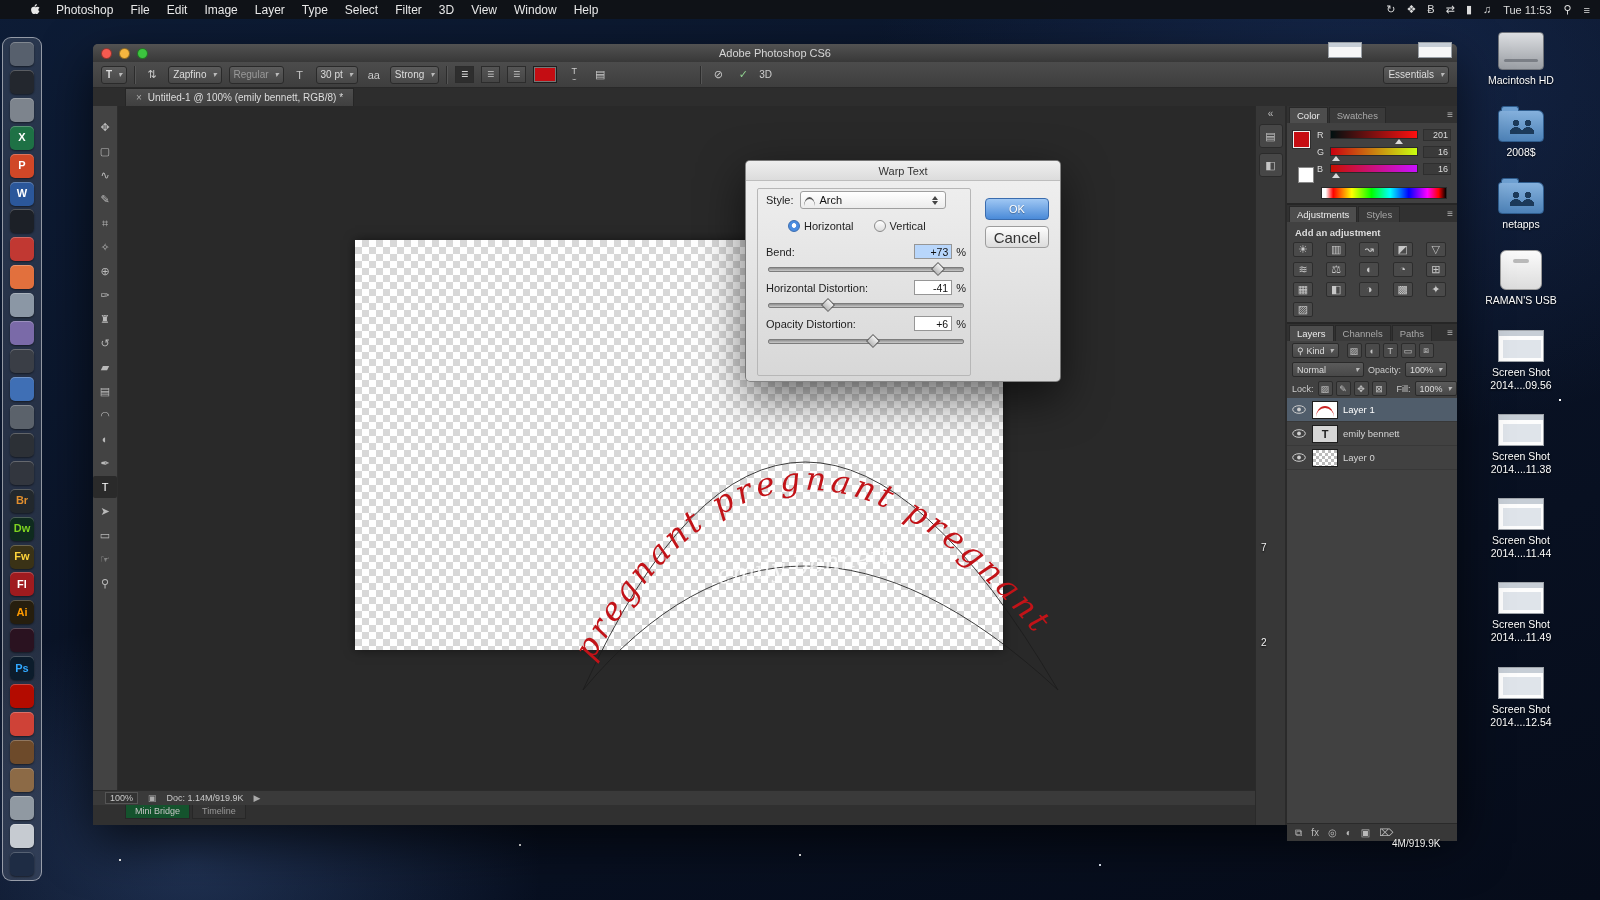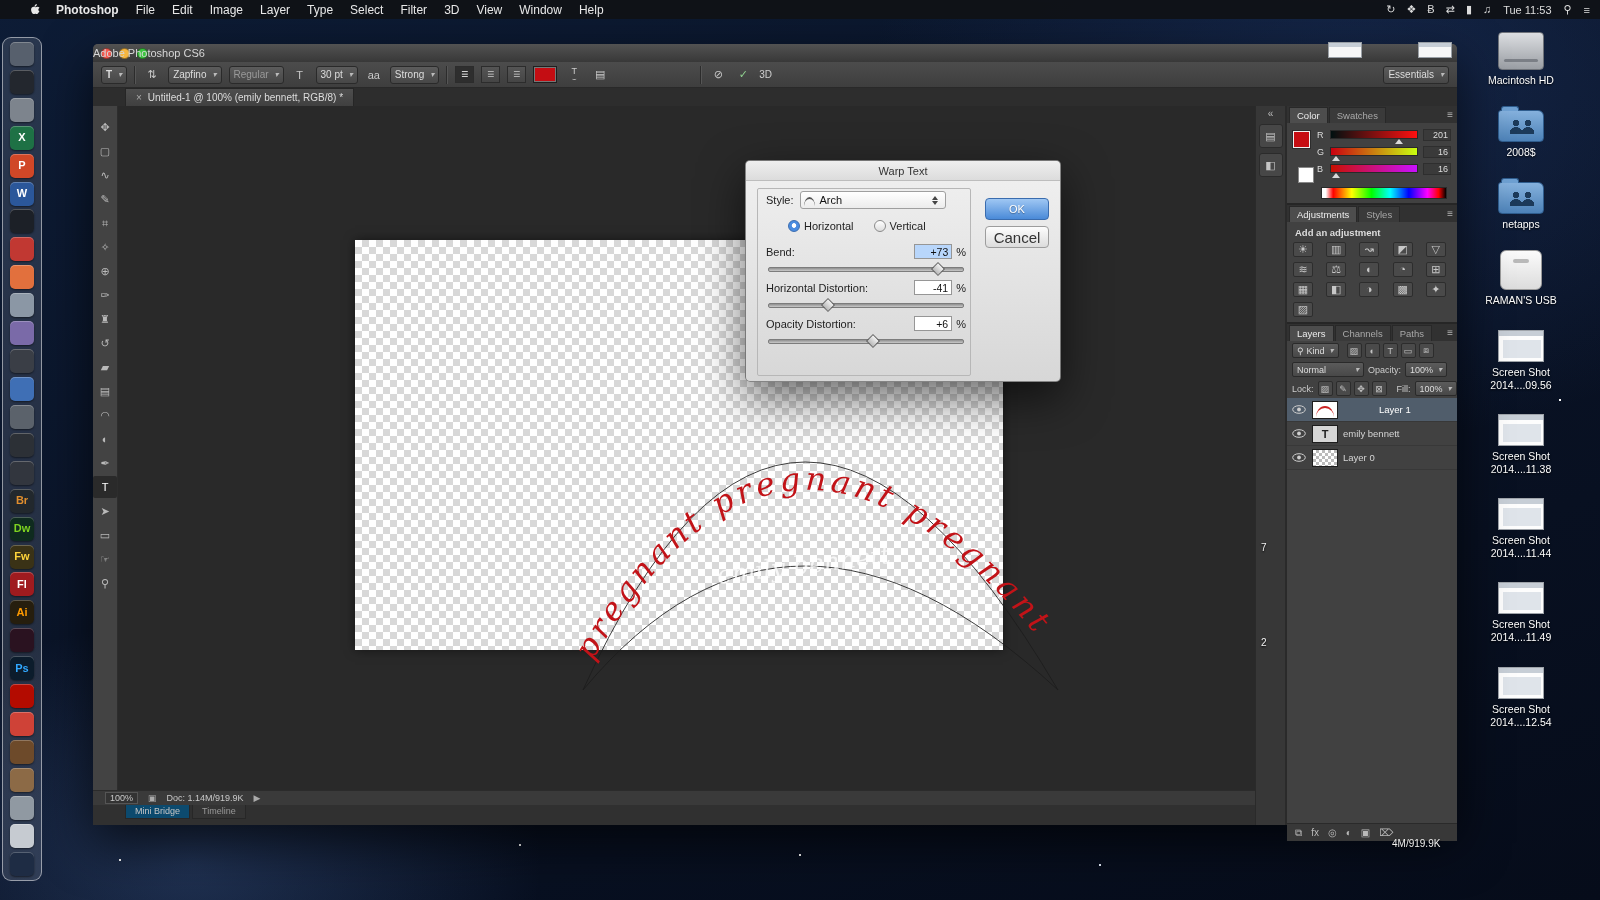--- a/index.html
+++ b/index.html
@@ -22,37 +22,37 @@
     radial-gradient(1px 1px at 1540px 650px,#d5e2ff 50%,transparent 60%),
     radial-gradient(1px 1px at 400px 30px,#fff 50%,transparent 60%),
     radial-gradient(1px 1px at 1250px 35px,#fff 50%,transparent 60%),
     radial-gradient(1.5px 1.5px at 640px 700px,#fff 50%,transparent 60%);}
   
   .menubar{position:absolute;left:0;top:0;width:1600px;height:19px;background:rgba(16,18,22,.95);z-index:60;
     display:flex;align-items:center;color:#e8e8e8;font-size:12px;padding:0 10px;box-sizing:border-box;}
   .apple{width:14px;height:15px;margin:0 14px 0 18px;flex:none;}
   .menu-items{display:flex;gap:17px;align-items:center;}
   .menu-items span{cursor:default;white-space:nowrap;}
-  .menu-items span:first-of-type{font-weight:bold;}
+  .menu-items span:first-of-type{font-weight:normal;}
   .menu-right{margin-left:auto;display:flex;align-items:center;gap:12px;font-size:11px;color:#ddd;}
   
   .dock{position:absolute;left:2px;top:37px;width:40px;height:844px;z-index:40;border:1px solid rgba(255,255,255,.5);
     border-radius:9px;background:rgba(210,220,235,.14);display:flex;flex-direction:column;align-items:center;justify-content:space-evenly;box-sizing:border-box;}
   .dock-item{width:24px;height:24px;border-radius:5px;display:flex;align-items:center;justify-content:center;
     box-shadow:0 1px 2px rgba(0,0,0,.5), inset 0 1px 0 rgba(255,255,255,.25);flex:none;}
   .dock-label{font-size:11px;font-weight:bold;line-height:1;}
   
   .ps-window{position:absolute;left:93px;top:44px;width:1364px;height:781px;z-index:10;background:#3f3f3f;
     border-radius:5px 5px 2px 2px;box-shadow:0 18px 50px rgba(0,0,0,.65);}
   .titlebar{position:absolute;left:0;top:0;width:100%;height:18px;border-radius:5px 5px 0 0;
     background:linear-gradient(#525252,#383838);border-bottom:1px solid #262626;display:flex;align-items:center;}
   .lights{display:flex;gap:7px;margin-left:8px;}
   .light{width:11px;height:11px;border-radius:50%;border:1px solid rgba(0,0,0,.4);box-sizing:border-box;}
   .light.red{background:#f55a50;} .light.yellow{background:#f6b63f;} .light.green{background:#3cc43f;}
-  .win-title{position:absolute;left:0;right:0;text-align:left;font-size:11px;color:#d6d6d6;}
+  .win-title{position:absolute;left:0;right:0;text-align:center;font-size:11px;color:#d6d6d6;}
   .optionsbar{position:absolute;left:0;top:18px;width:100%;height:26px;box-sizing:border-box;
     background:linear-gradient(#4c4c4c,#3e3e3e);border-bottom:1px solid #292929;display:flex;align-items:center;
     gap:7px;padding:0 8px;font-size:10px;color:#ccc;}
   .ob-divider{width:1px;height:18px;background:#2c2c2c;border-right:1px solid #565656;}
   .ob-select{position:relative;height:16px;background:linear-gradient(#5c5c5c,#474747);border:1px solid #2a2a2a;
     border-radius:3px;display:flex;align-items:center;gap:4px;padding:0 4px;color:#ddd;white-space:nowrap;}
   .sel-arrow{font-size:8px;color:#bbb;margin-left:2px;}
   .ob-icon{width:18px;height:16px;display:flex;align-items:center;justify-content:center;color:#c9c9c9;font-size:11px;}
   .align-btn{width:17px;height:15px;border:1px solid #2c2c2c;background:linear-gradient(#555,#454545);
     color:#ccc;font-size:8px;display:flex;align-items:center;justify-content:center;}
@@ -74,21 +74,21 @@
   .doc-rect{position:absolute;left:237px;top:134px;width:648px;height:410px;background-color:#fff;
     background-image:linear-gradient(45deg,#d8d8d8 25%,transparent 25%,transparent 75%,#d8d8d8 75%),
                      linear-gradient(45deg,#d8d8d8 25%,transparent 25%,transparent 75%,#d8d8d8 75%);
     background-size:14px 14px;background-position:0 0,7px 7px;box-shadow:0 0 10px rgba(0,0,0,.5);}
   .warp-svg{position:absolute;left:0;top:0;width:1137px;height:684px;}
   .statusbar{position:absolute;left:0;top:746px;width:1162px;height:15px;background:#3a3a3a;border-top:1px solid #2b2b2b;
     display:flex;align-items:center;gap:10px;padding-left:12px;box-sizing:border-box;font-size:9px;color:#c9c9c9;}
   .sb-zoom{border:1px solid #555;padding:0 4px;background:#333;}
   .sb-icon{font-size:9px;color:#aaa;}
   .bottomtabs{position:absolute;left:0;top:761px;width:1162px;height:20px;background:#303030;display:flex;align-items:flex-start;padding-left:32px;gap:2px;box-sizing:border-box;}
-  .btab{background:#0c4a6e;border:1px solid #272727;border-top:none;padding:1px 9px 2px;font-size:9px;color:#c5c5c5;}
+  .btab{background:#14532d;border:1px solid #272727;border-top:none;padding:1px 9px 2px;font-size:9px;color:#c5c5c5;}
   .btab:nth-of-type(2){background:#343434;color:#999;}
   
   .stripcol{position:absolute;left:1162px;top:62px;width:31px;height:719px;background:#373737;border-left:1px solid #2a2a2a;border-right:1px solid #2a2a2a;box-sizing:border-box;
     display:flex;flex-direction:column;align-items:center;padding-top:2px;gap:5px;}
   .strip-collapse{color:#bbb;font-size:10px;}
   .strip-icon{width:22px;height:22px;background:#474747;border-radius:3px;border:1px solid #2b2b2b;color:#c6c6c6;font-size:11px;display:flex;align-items:center;justify-content:center;}
   .frag{position:absolute;z-index:22;color:#f2f2f2;font-size:10px;text-shadow:0 1px 2px #000;}
   
   .panelscol{position:absolute;left:1193px;top:62px;width:171px;height:719px;background:#414141;box-sizing:border-box;border-left:1px solid #2a2a2a;}
   .panel{border-bottom:2px solid #262626;}
@@ -117,21 +117,21 @@
   .layers-body{display:flex;flex-direction:column;height:500px;}
   .lrow{display:flex;align-items:center;gap:4px;padding:2px 5px;font-size:9px;color:#ccc;}
   .mini-select{height:15px;background:linear-gradient(#5b5b5b,#484848);border:1px solid #2a2a2a;border-radius:2px;color:#ddd;
     font-size:9px;display:flex;align-items:center;gap:3px;padding:0 4px;box-sizing:border-box;white-space:nowrap;}
   .filter-icons{display:flex;gap:3px;margin-left:4px;}
   .filter-icons span,.lock-icons span{font-size:9px;color:#c3c3c3;width:13px;height:13px;display:flex;align-items:center;justify-content:center;background:#4a4a4a;border:1px solid #2c2c2c;border-radius:2px;}
   .lock-icons{display:flex;gap:3px;}
   .layer-rows{display:flex;flex-direction:column;}
   .layer-row{display:flex;align-items:center;gap:5px;height:23px;border-bottom:1px solid #383838;padding:0 4px;}
   .layer-row.selected{background:#505d6b;}
-  .layer-row.selected .layer-name{color:#fff;margin-left:36px;}
+  .layer-row.selected .layer-name{color:#fff;}
   .eye{width:16px;display:flex;justify-content:center;flex:none;}
   .thumb{width:26px;height:18px;border:1px solid #1d1d1d;background:#fff;position:relative;flex:none;box-sizing:border-box;}
   .thumb.warp::after{content:"";position:absolute;left:3px;right:3px;top:4px;height:9px;border-top:2px solid #c22;border-radius:50% 50% 0 0/100% 100% 0 0;}
   .thumb.text{background:#d6d6d6;}
   .thumb.text::after{content:"T";position:absolute;inset:0;display:flex;align-items:center;justify-content:center;color:#222;font-size:11px;font-weight:bold;}
   .thumb.checker{background-image:linear-gradient(45deg,#bbb 25%,transparent 25%,transparent 75%,#bbb 75%),linear-gradient(45deg,#bbb 25%,transparent 25%,transparent 75%,#bbb 75%);background-size:6px 6px;background-position:0 0,3px 3px;}
   .layer-name{font-size:9.5px;color:#d5d5d5;white-space:nowrap;}
   .layers-footer{margin-top:auto;height:17px;background:#383838;border-top:1px solid #2a2a2a;display:flex;align-items:center;gap:9px;padding:0 8px;color:#b9b9b9;font-size:10px;}
   
   .warp-dialog{position:absolute;left:745px;top:160px;width:316px;height:222px;z-index:30;border-radius:5px;

